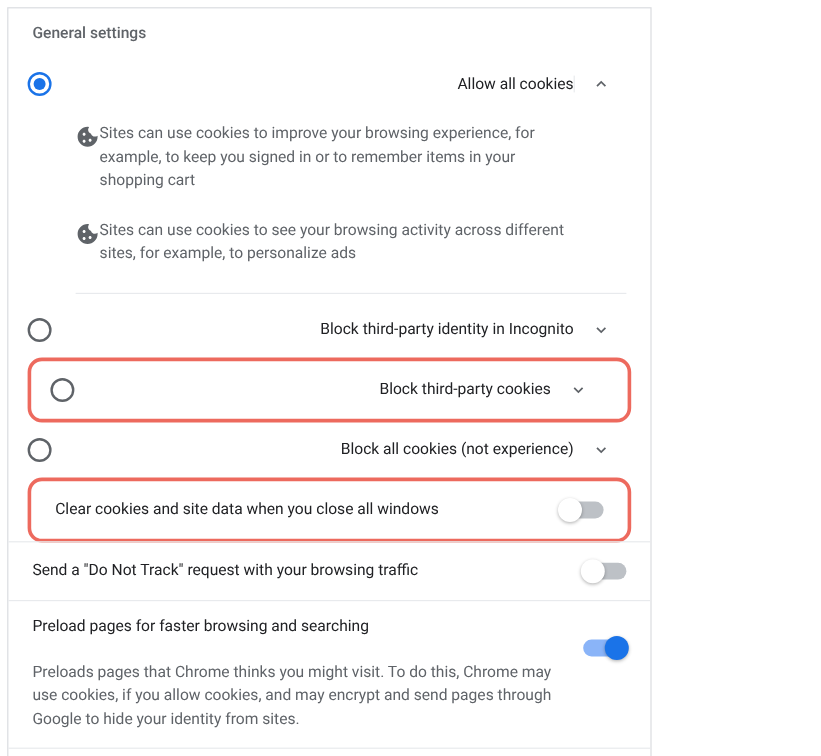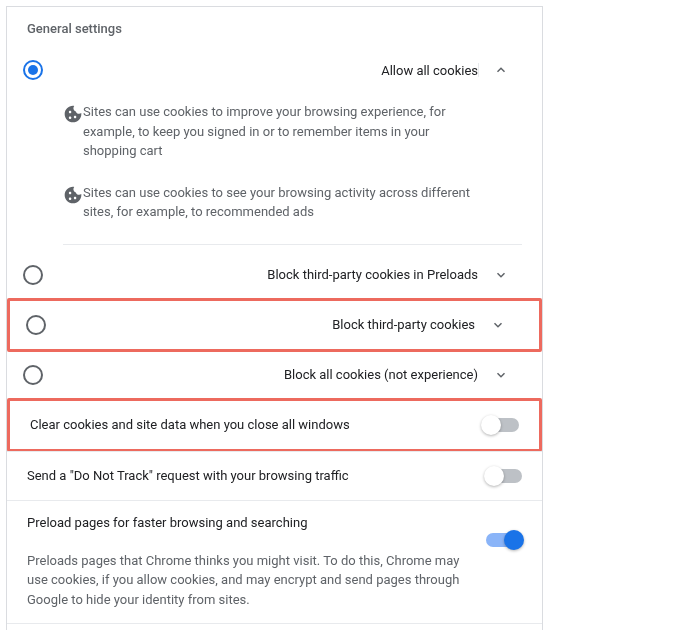--- a/index.html
+++ b/index.html
@@ -120,22 +120,22 @@
       border-radius: 50%;
       box-shadow: 0 1px 3px rgba(0,0,0,0.3);
     }
     .toggle.on { background: #8ab4f8; }
     .toggle.on .knob {
       left: 18px;
       background: #1a73e8;
     }
     .highlight {
       border: 3px solid #ed6a5e;
-      border-radius: 2px;
-      margin: -1px 0;
+      border-radius: 12px;
+      margin: -1px 16px;
     }
     .caret-right {
       color: #5f6368;
     }
     .text-block { flex: 1; }
   </style>
 </head>
 <body>
 
 <div class="panel">
@@ -156,29 +156,29 @@
     <div class="det-item">
       <svg class="cookie-icon" viewBox="0 0 24 24" fill="currentColor">
           <path d="M12 2C6.48 2 2 6.48 2 12s4.48 10 10 10 10-4.48 10-10c0-.39-.03-.78-.08-1.16-.73.6-1.66.97-2.67.97-1.83 0-3.37-1.24-3.83-2.92-1.68-.46-2.92-2-2.92-3.83 0-1.01.37-1.94.97-2.67C12.78 2.03 12.39 2 12 2zm-3.5 6c.83 0 1.5.67 1.5 1.5S9.33 11 8.5 11 7 10.33 7 9.5 7.67 8 8.5 8zm0 7c.83 0 1.5.67 1.5 1.5S9.33 18 8.5 18 7 17.33 7 16.5 7.67 15 8.5 15zm6-1c.83 0 1.5.67 1.5 1.5s-.67 1.5-1.5 1.5-1.5-.67-1.5-1.5.67-1.5 1.5-1.5z"></path>
         </svg>
       <div class="det-text">Sites can use cookies to improve your browsing experience, for example, to keep you signed in or to remember items in your shopping cart</div>
     </div>
     <div class="det-item">
       <svg class="cookie-icon" viewBox="0 0 24 24" fill="currentColor">
           <path d="M12 2C6.48 2 2 6.48 2 12s4.48 10 10 10 10-4.48 10-10c0-.39-.03-.78-.08-1.16-.73.6-1.66.97-2.67.97-1.83 0-3.37-1.24-3.83-2.92-1.68-.46-2.92-2-2.92-3.83 0-1.01.37-1.94.97-2.67C12.78 2.03 12.39 2 12 2zm-3.5 6c.83 0 1.5.67 1.5 1.5S9.33 11 8.5 11 7 10.33 7 9.5 7.67 8 8.5 8zm0 7c.83 0 1.5.67 1.5 1.5S9.33 18 8.5 18 7 17.33 7 16.5 7.67 15 8.5 15zm6-1c.83 0 1.5.67 1.5 1.5s-.67 1.5-1.5 1.5-1.5-.67-1.5-1.5.67-1.5 1.5-1.5z"></path>
         </svg>
-      <div class="det-text">Sites can use cookies to see your browsing activity across different sites, for example, to recommended ads</div>
+      <div class="det-text">Sites can use cookies to see your browsing activity across different sites, for example, to personalize ads</div>
     </div>
   </div>
 
   <div class="hr"></div>
 
   <div class="row option">
     <div class="radio"></div>
-    <div class="label">Block third-party cookies in Preloads</div>
+    <div class="label">Block third-party identity in Incognito</div>
     <div class="expand-col">
       <svg class="chev" width="14" height="14" viewBox="0 0 24 24" fill="none" stroke="currentColor" stroke-width="2.5">
           <path d="M6 9l6 6 6-6"></path>
         </svg>
     </div>
   </div>
 
   <div class="highlight">
     <div class="row option">
       <div class="radio"></div>

